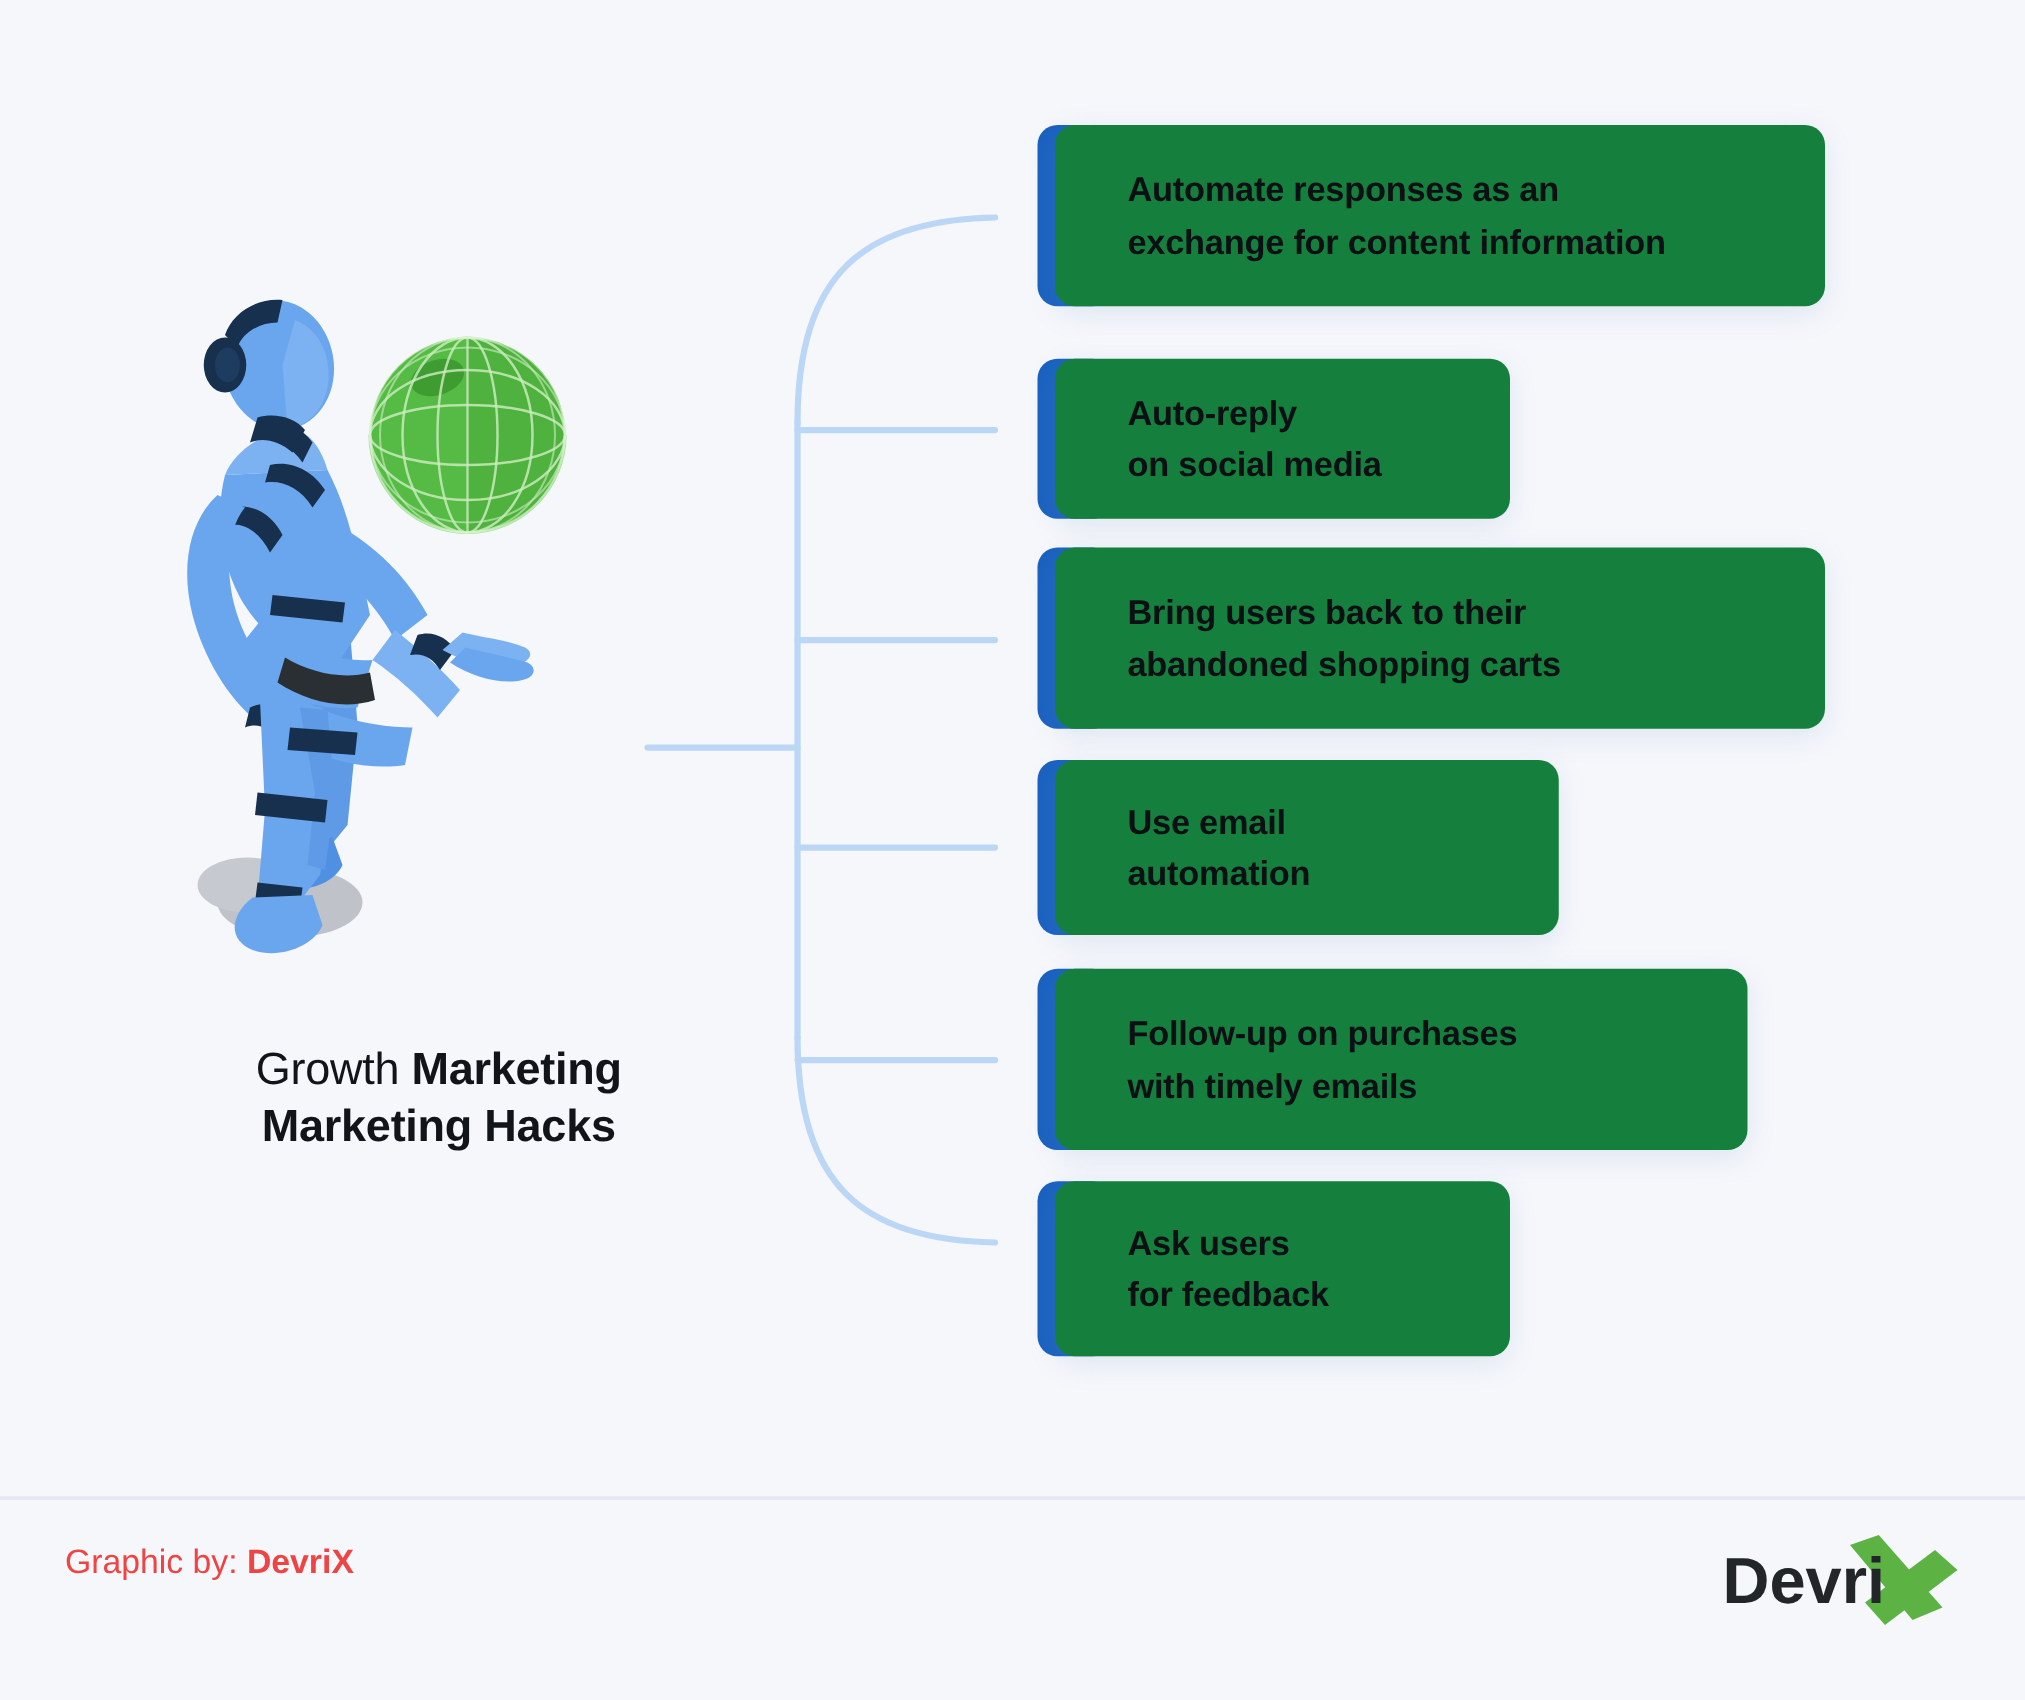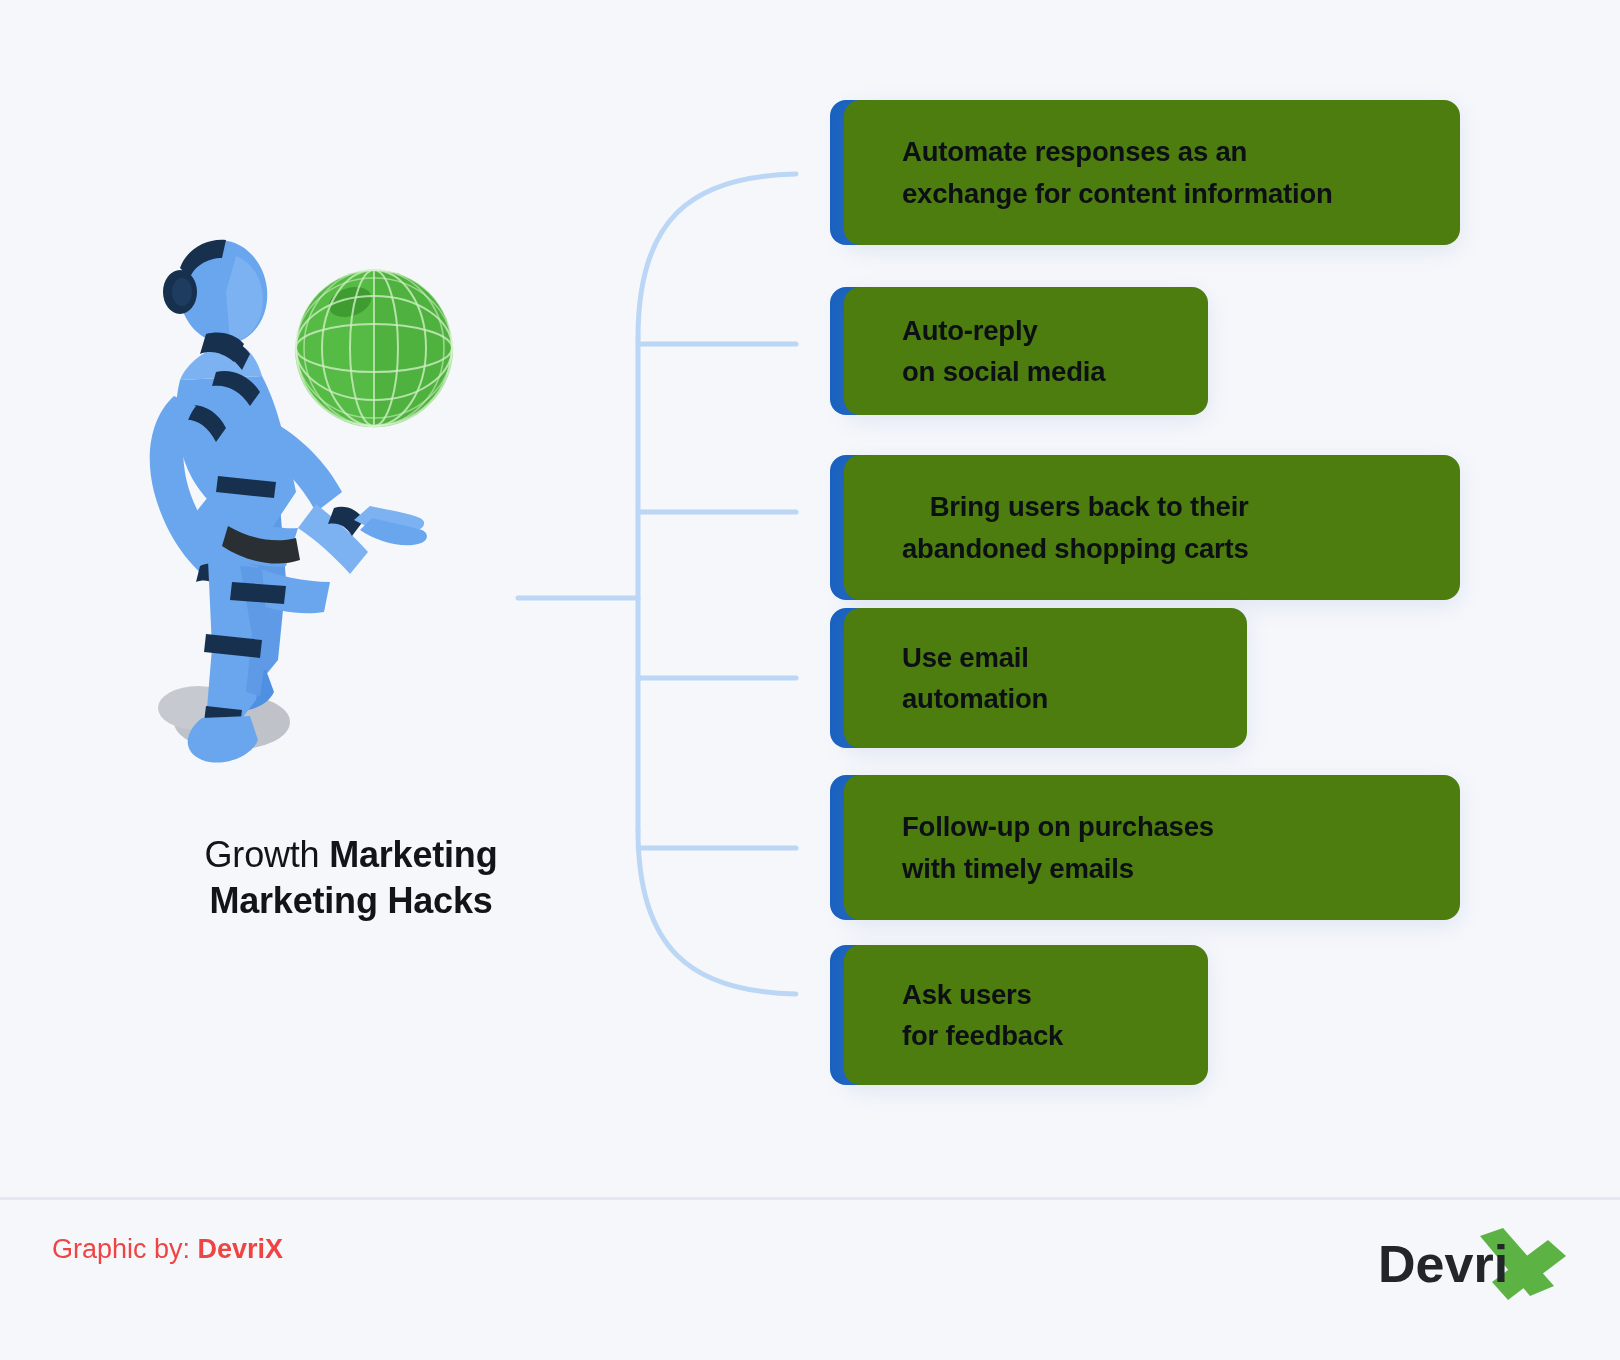--- a/index.html
+++ b/index.html
@@ -78,21 +78,21 @@
     height: 100%;
     background: #1a62c0;
     border-radius: 16px;
   }
   .card-body {
     position: absolute;
     left: 14px;
     top: 0;
     right: 0;
     height: 100%;
-    background: #4d7c0f;
+    background: #15803d;
     border-radius: 16px;
     box-shadow: 0 6px 22px rgba(120,145,190,0.16);
     display: flex;
     align-items: center;
     box-sizing: border-box;
     padding-left: 58px;
     padding-right: 26px;
   }
   .card-text {
     font-size: 27.5px;
@@ -248,37 +248,37 @@
     </div>
 
     <div class="card-wrap" style="top:187px;height:128px;width:378px;">
       <div class="card-accent"></div>
       <div class="card-body">
         <span class="card-text">Auto-reply
 on social media</span>
       </div>
     </div>
 
-    <div class="card-wrap" style="top:355px;height:145px;width:630px;text-align:right;">
+    <div class="card-wrap" style="top:338px;height:145px;width:630px;">
       <div class="card-accent"></div>
       <div class="card-body">
         <span class="card-text">Bring users back to their
 abandoned shopping carts</span>
       </div>
     </div>
 
     <div class="card-wrap" style="top:508px;height:140px;width:378px;padding-left:39px;">
       <div class="card-accent"></div>
       <div class="card-body">
         <span class="card-text">Use email
 automation</span>
       </div>
     </div>
 
-    <div class="card-wrap" style="top:675px;height:145px;width:630px;">
+    <div class="card-wrap" style="top:675px;height:145px;width:568px;">
       <div class="card-accent"></div>
       <div class="card-body">
         <span class="card-text">Follow-up on purchases
 with timely emails</span>
       </div>
     </div>
 
     <div class="card-wrap" style="top:845px;height:140px;width:378px;">
       <div class="card-accent"></div>
       <div class="card-body">

